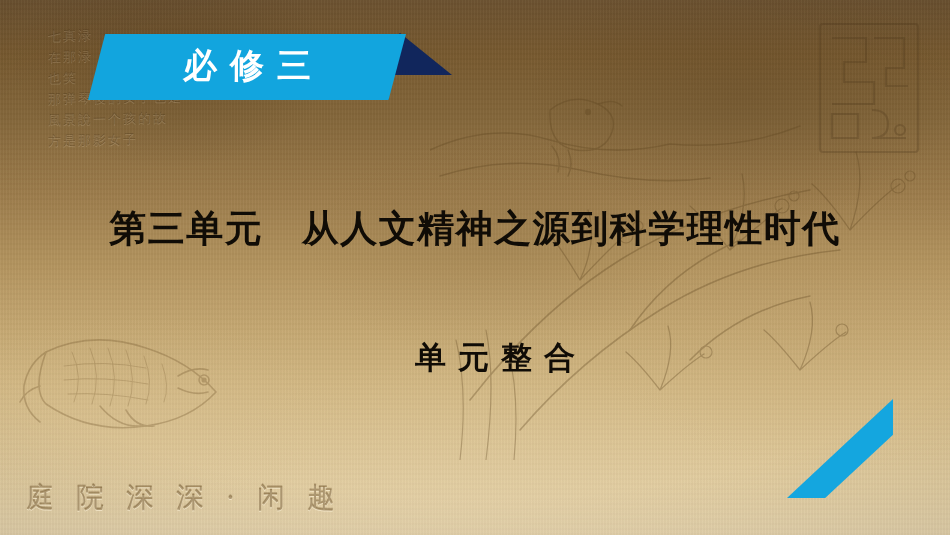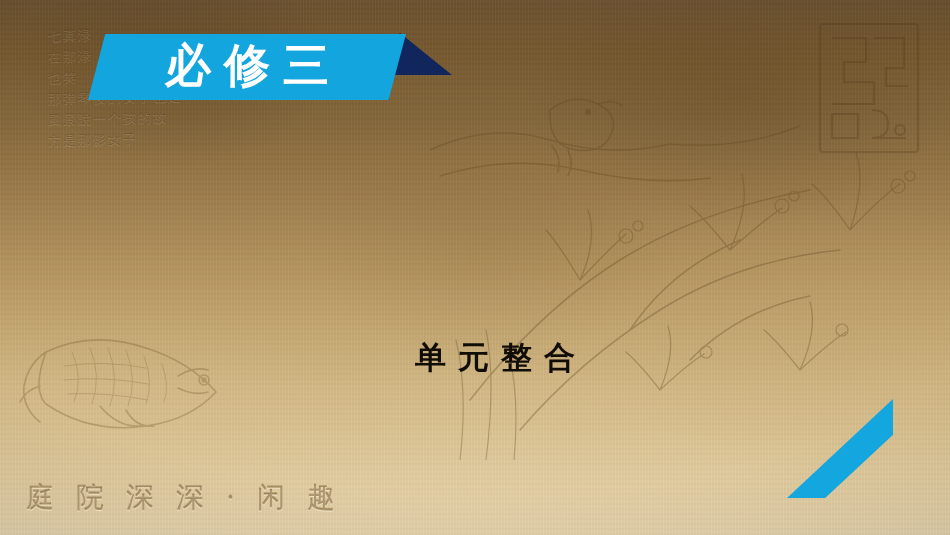--- a/index.html
+++ b/index.html
@@ -162,21 +162,21 @@
     box-shadow: 0 2px 4px rgba(0,0,0,0.30);
   }
   .deco-banner-label {
     position: absolute;
     left: 0;
     right: 0;
     top: 50%;
     transform: translateY(-52%);
     text-align: center;
     color: #ffffff;
-    font-size: 46px;
+    font-size: 34px;
     font-weight: bold;
     letter-spacing: 13px;
     text-indent: 13px;
     font-family: "DejaVu Sans", "Liberation Sans", sans-serif;
   }
 
   .deco-corner-shape {
     position: absolute;
     left: 787px;
     top: 399px;
@@ -304,18 +304,19 @@
 
   <div class="bg-layer bg-vignette"></div>
 
   <div class="bg-seal-script">庭院深深·闲趣</div>
 
   <div class="deco-navy-triangle"></div>
   <div class="deco-banner">
     <div class="deco-banner-label">必修三</div>
   </div>
 
+  <div class="page-title">第三单元　从人文精神之源到科学理性时代</div>
 
   <div class="page-subtitle">单元整合</div>
 
   <div class="deco-corner-shape"></div>
 
 </div>
 
 </body></html>

